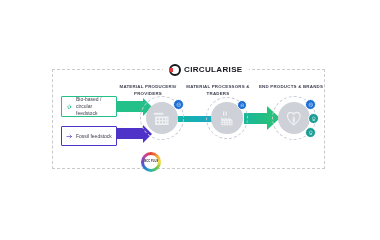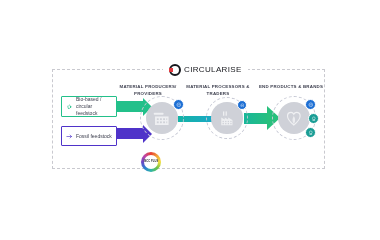--- a/index.html
+++ b/index.html
@@ -35,21 +35,21 @@
   }
   .logo-ring{
     position:absolute;inset:0;border:2.4px solid #16171c;border-radius:50%;
     box-sizing:border-box;
   }
   .logo-dot{
     position:absolute;left:-0.5px;top:4px;width:4px;height:4px;
     background:#e0393e;
   }
   .logo-text{
-    font-size:8px;font-weight:normal;letter-spacing:.35px;color:#16171c;
+    font-size:8px;font-weight:bold;letter-spacing:.35px;color:#16171c;
     line-height:1;white-space:nowrap;
   }
 
   
   .stage-title{
     position:absolute;text-align:center;
     font-size:4.4px;font-weight:bold;letter-spacing:.22px;
     color:#3f4150;line-height:1.5;text-transform:uppercase;
   }
   .st1{left:110px;top:84px;width:76px;}

